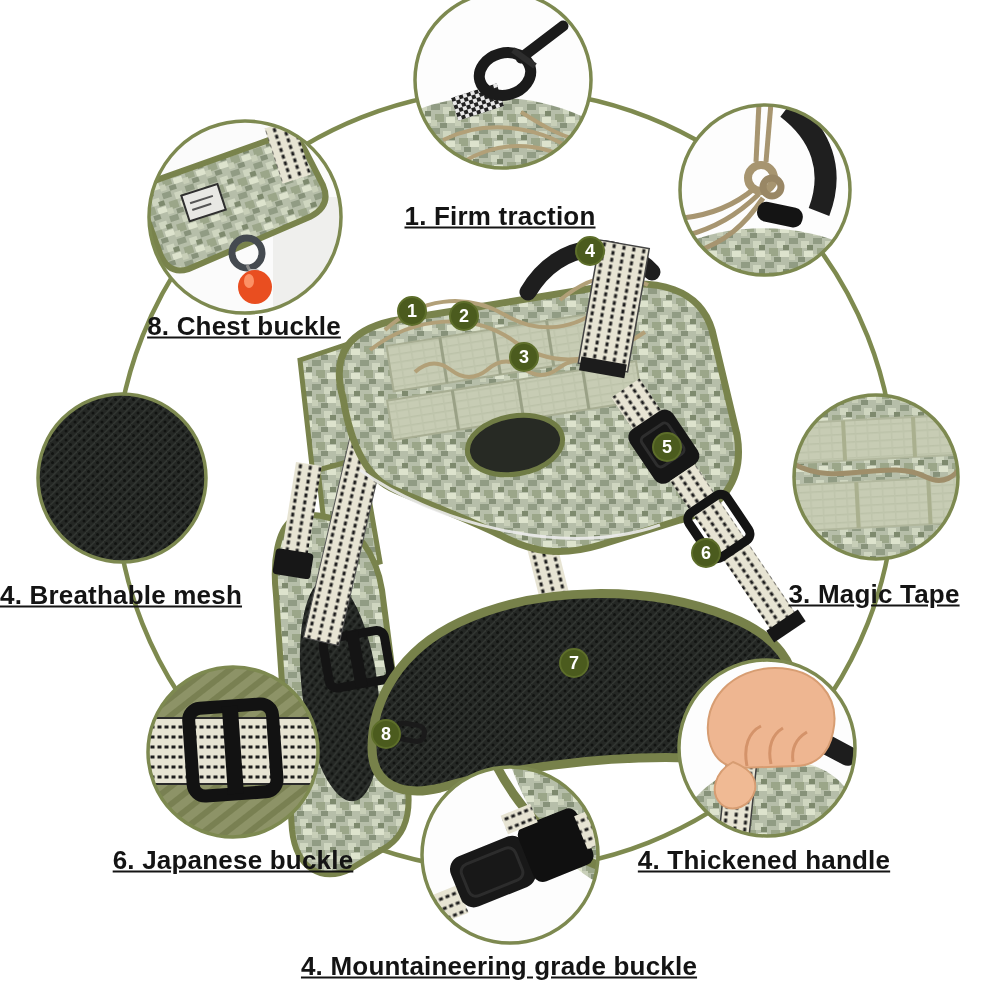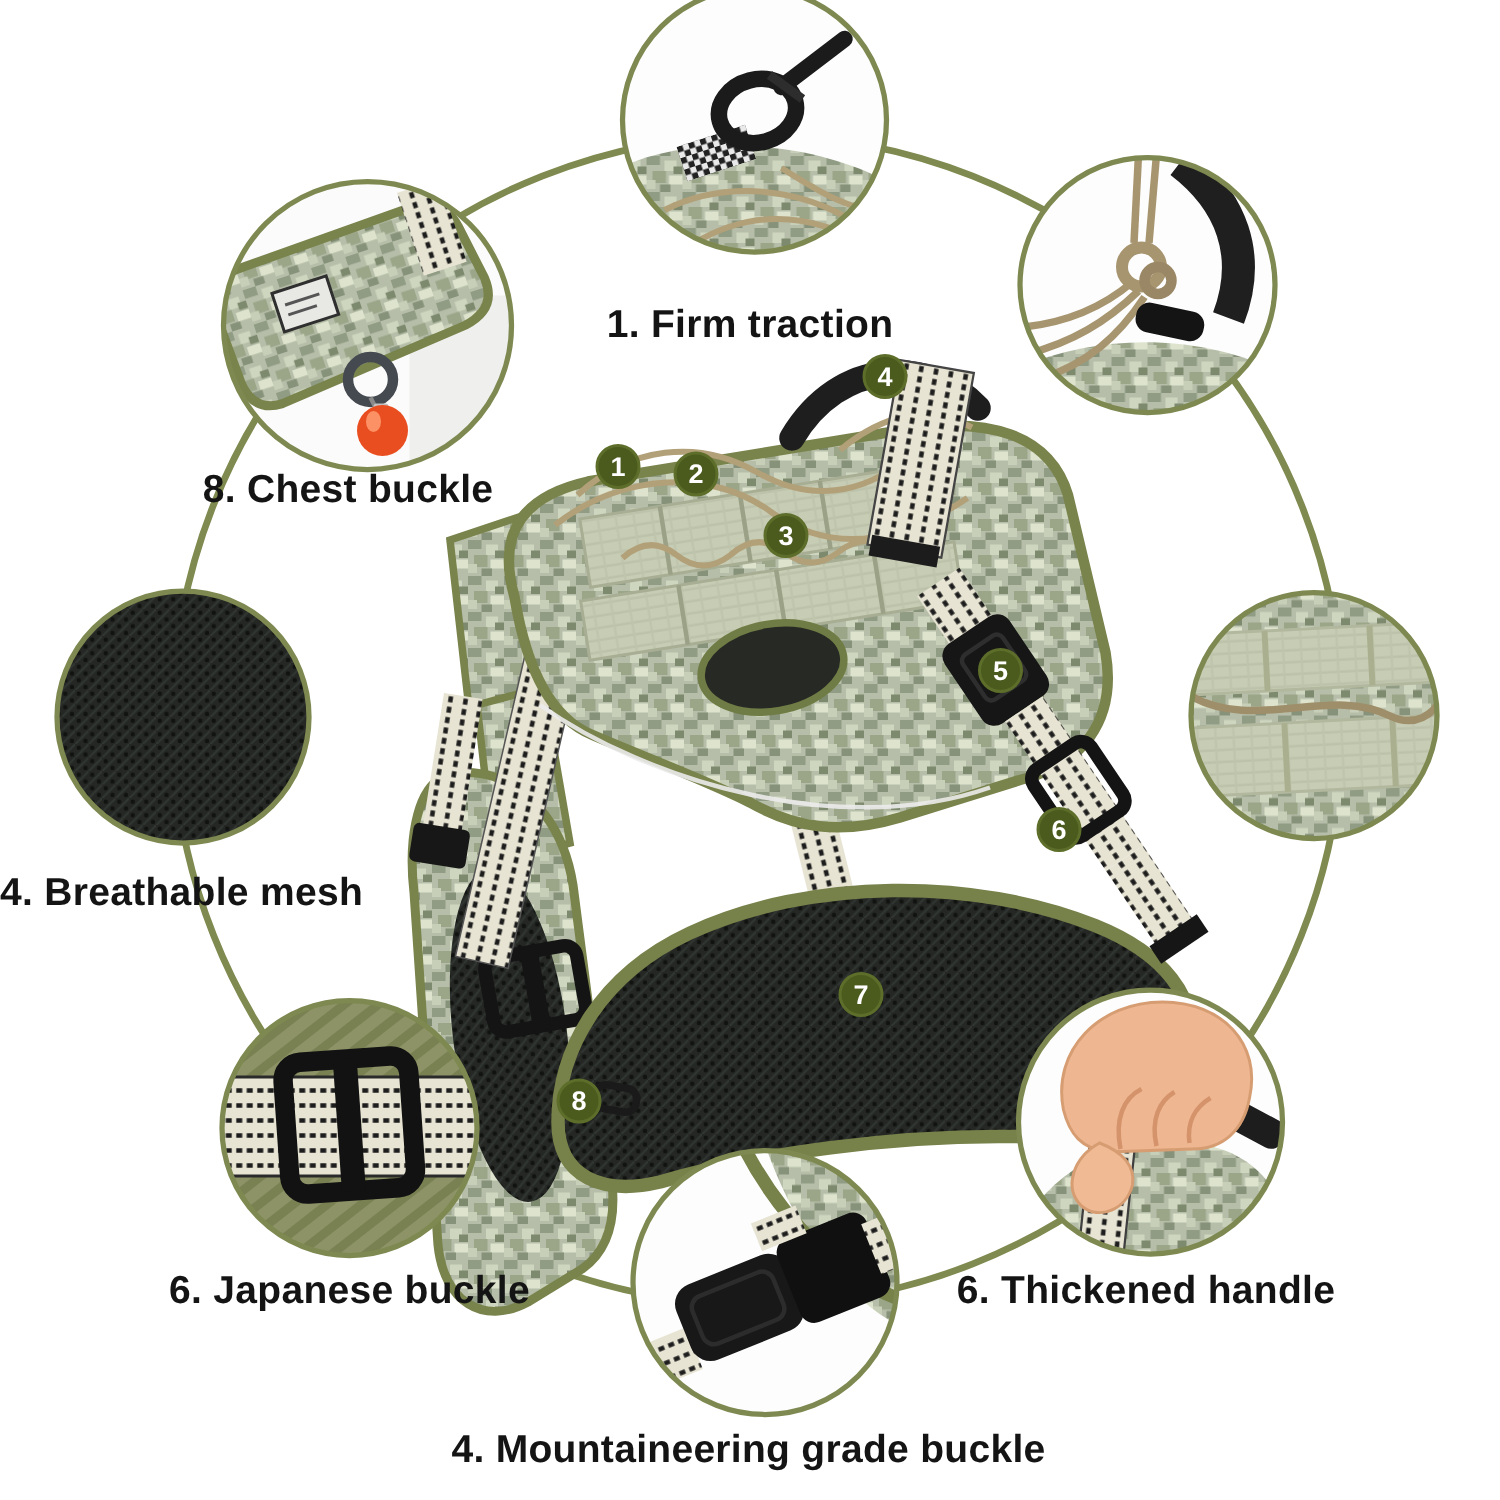--- a/index.html
+++ b/index.html
@@ -5,20 +5,21 @@
   html,body{margin:0;padding:0;background:#ffffff;}
   #stage{
     position:relative;width:1000px;height:1000px;background:#ffffff;
     font-family:"Liberation Sans",sans-serif;overflow:hidden;
   }
   #artwork{position:absolute;left:0;top:0;}
   .feature-label{
     position:absolute;transform:translate(-50%,-50%);
     font-size:26px;font-weight:bold;color:#141414;white-space:nowrap;
     letter-spacing:0.2px;
+    text-decoration:underline;
   }
   .badge{
     position:absolute;width:30px;height:30px;border-radius:50%;
     background:#4b5b1e;border:2px solid #5d6e2a;box-sizing:border-box;
     transform:translate(-50%,-50%);
     display:flex;align-items:center;justify-content:center;
     color:#ffffff;font-size:18px;font-weight:bold;line-height:1;
   }
 </style>
 </head>
@@ -327,19 +328,20 @@
       <span>6</span>
     </div>
   <div class="badge" style="left:574px;top:663px">
       <span>7</span>
     </div>
   <div class="badge" style="left:386px;top:734px">
       <span>8</span>
     </div>
 
   <div class="feature-label" style="left:500px;top:216px">1. Firm traction</div>
-  <div class="feature-label" style="left:764px;top:860px">6. Thickened handle</div>
+  <div class="feature-label" style="left:874px;top:594px">3. Magic Tape</div>
+  <div class="feature-label" style="left:764px;top:860px">4. Thickened handle</div>
   <div class="feature-label" style="left:499px;top:966px">4. Mountaineering grade buckle</div>
   <div class="feature-label" style="left:233px;top:860px">6. Japanese buckle</div>
   <div class="feature-label" style="left:121px;top:595px">4. Breathable mesh</div>
-  <div class="feature-label" style="left:232px;top:326px">8. Chest buckle</div>
+  <div class="feature-label" style="left:244px;top:326px">8. Chest buckle</div>
 
 </div>
 
 </body></html>

